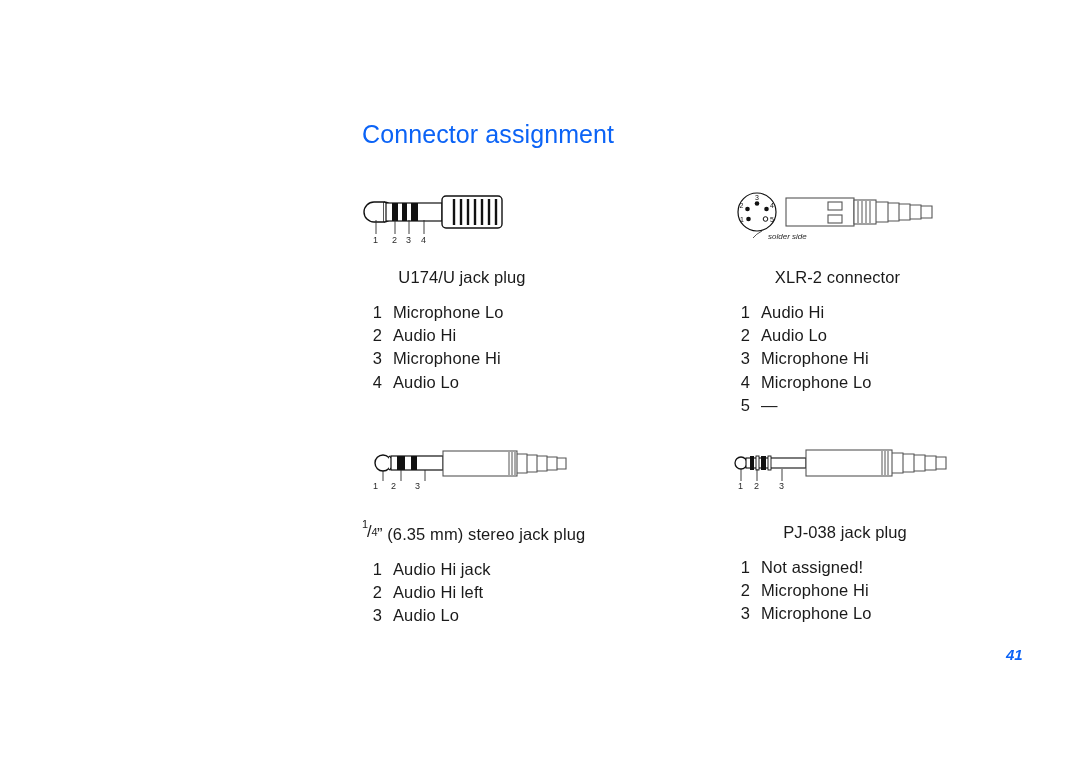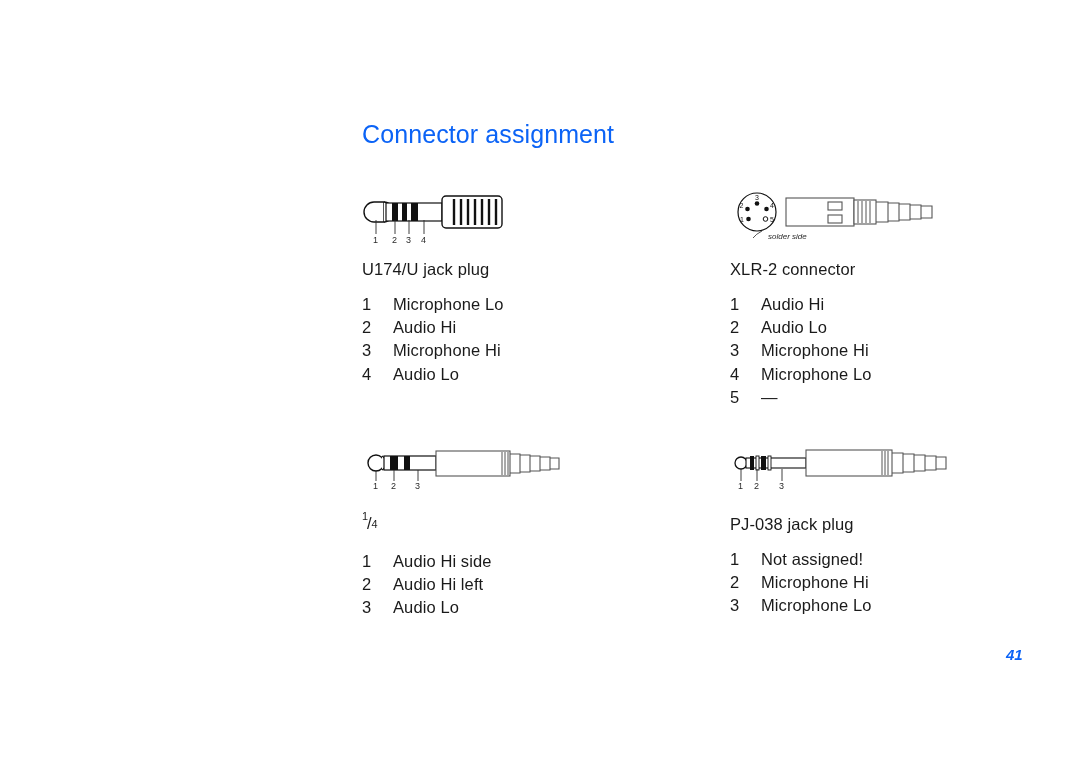--- a/index.html
+++ b/index.html
@@ -12,20 +12,21 @@
     background: #ffffff;
     font-family: "Liberation Sans", sans-serif;
     color: #1a1a1a;
     overflow: hidden;
     position: relative;
   }
 
   .page {
     position: absolute;
     inset: 0;
+    text-align: center;
   }
 
   
   .page-title {
     position: absolute;
     left: 362px;
     top: 120px;
     font-size: 25px;
     color: #0b63f6;
     letter-spacing: 0.1px;
@@ -43,21 +44,21 @@
 
   .figure {
     position: relative;
     height: 62px;
   }
 
   .caption {
     font-size: 16.5px;
     color: #1a1a1a;
     white-space: nowrap;
-    margin-top: 8px;
+    margin-top: 16px;
     letter-spacing: 0.1px;
   }
 
   .pin-list {
     margin: 14px 0 0 0;
     padding: 0;
     list-style: none;
   }
   .pin-list li {
     display: flex;
@@ -302,27 +303,27 @@
       <span class="fig-num" style="left:11px; top:36px;">1</span>
       <span class="fig-num" style="left:29px; top:36px;">2</span>
       <span class="fig-num" style="left:53px; top:36px;">3</span>
     </div>
 
     <div class="caption">
       <span class="frac">
         <span class="num">1</span>
         <span class="sl">/</span>
         <span class="den">4</span>
-      </span>
+      </span><span>” (6.35 mm) stereo jack plug</span>
     </div>
 
     <ul class="pin-list">
       <li>
         <span class="pin-num">1</span>
-        <span class="pin-label">Audio Hi side</span>
+        <span class="pin-label">Audio Hi jack</span>
       </li>
       <li>
         <span class="pin-num">2</span>
         <span class="pin-label">Audio Hi left</span>
       </li>
       <li>
         <span class="pin-num">3</span>
         <span class="pin-label">Audio Lo</span>
       </li>
     </ul>

